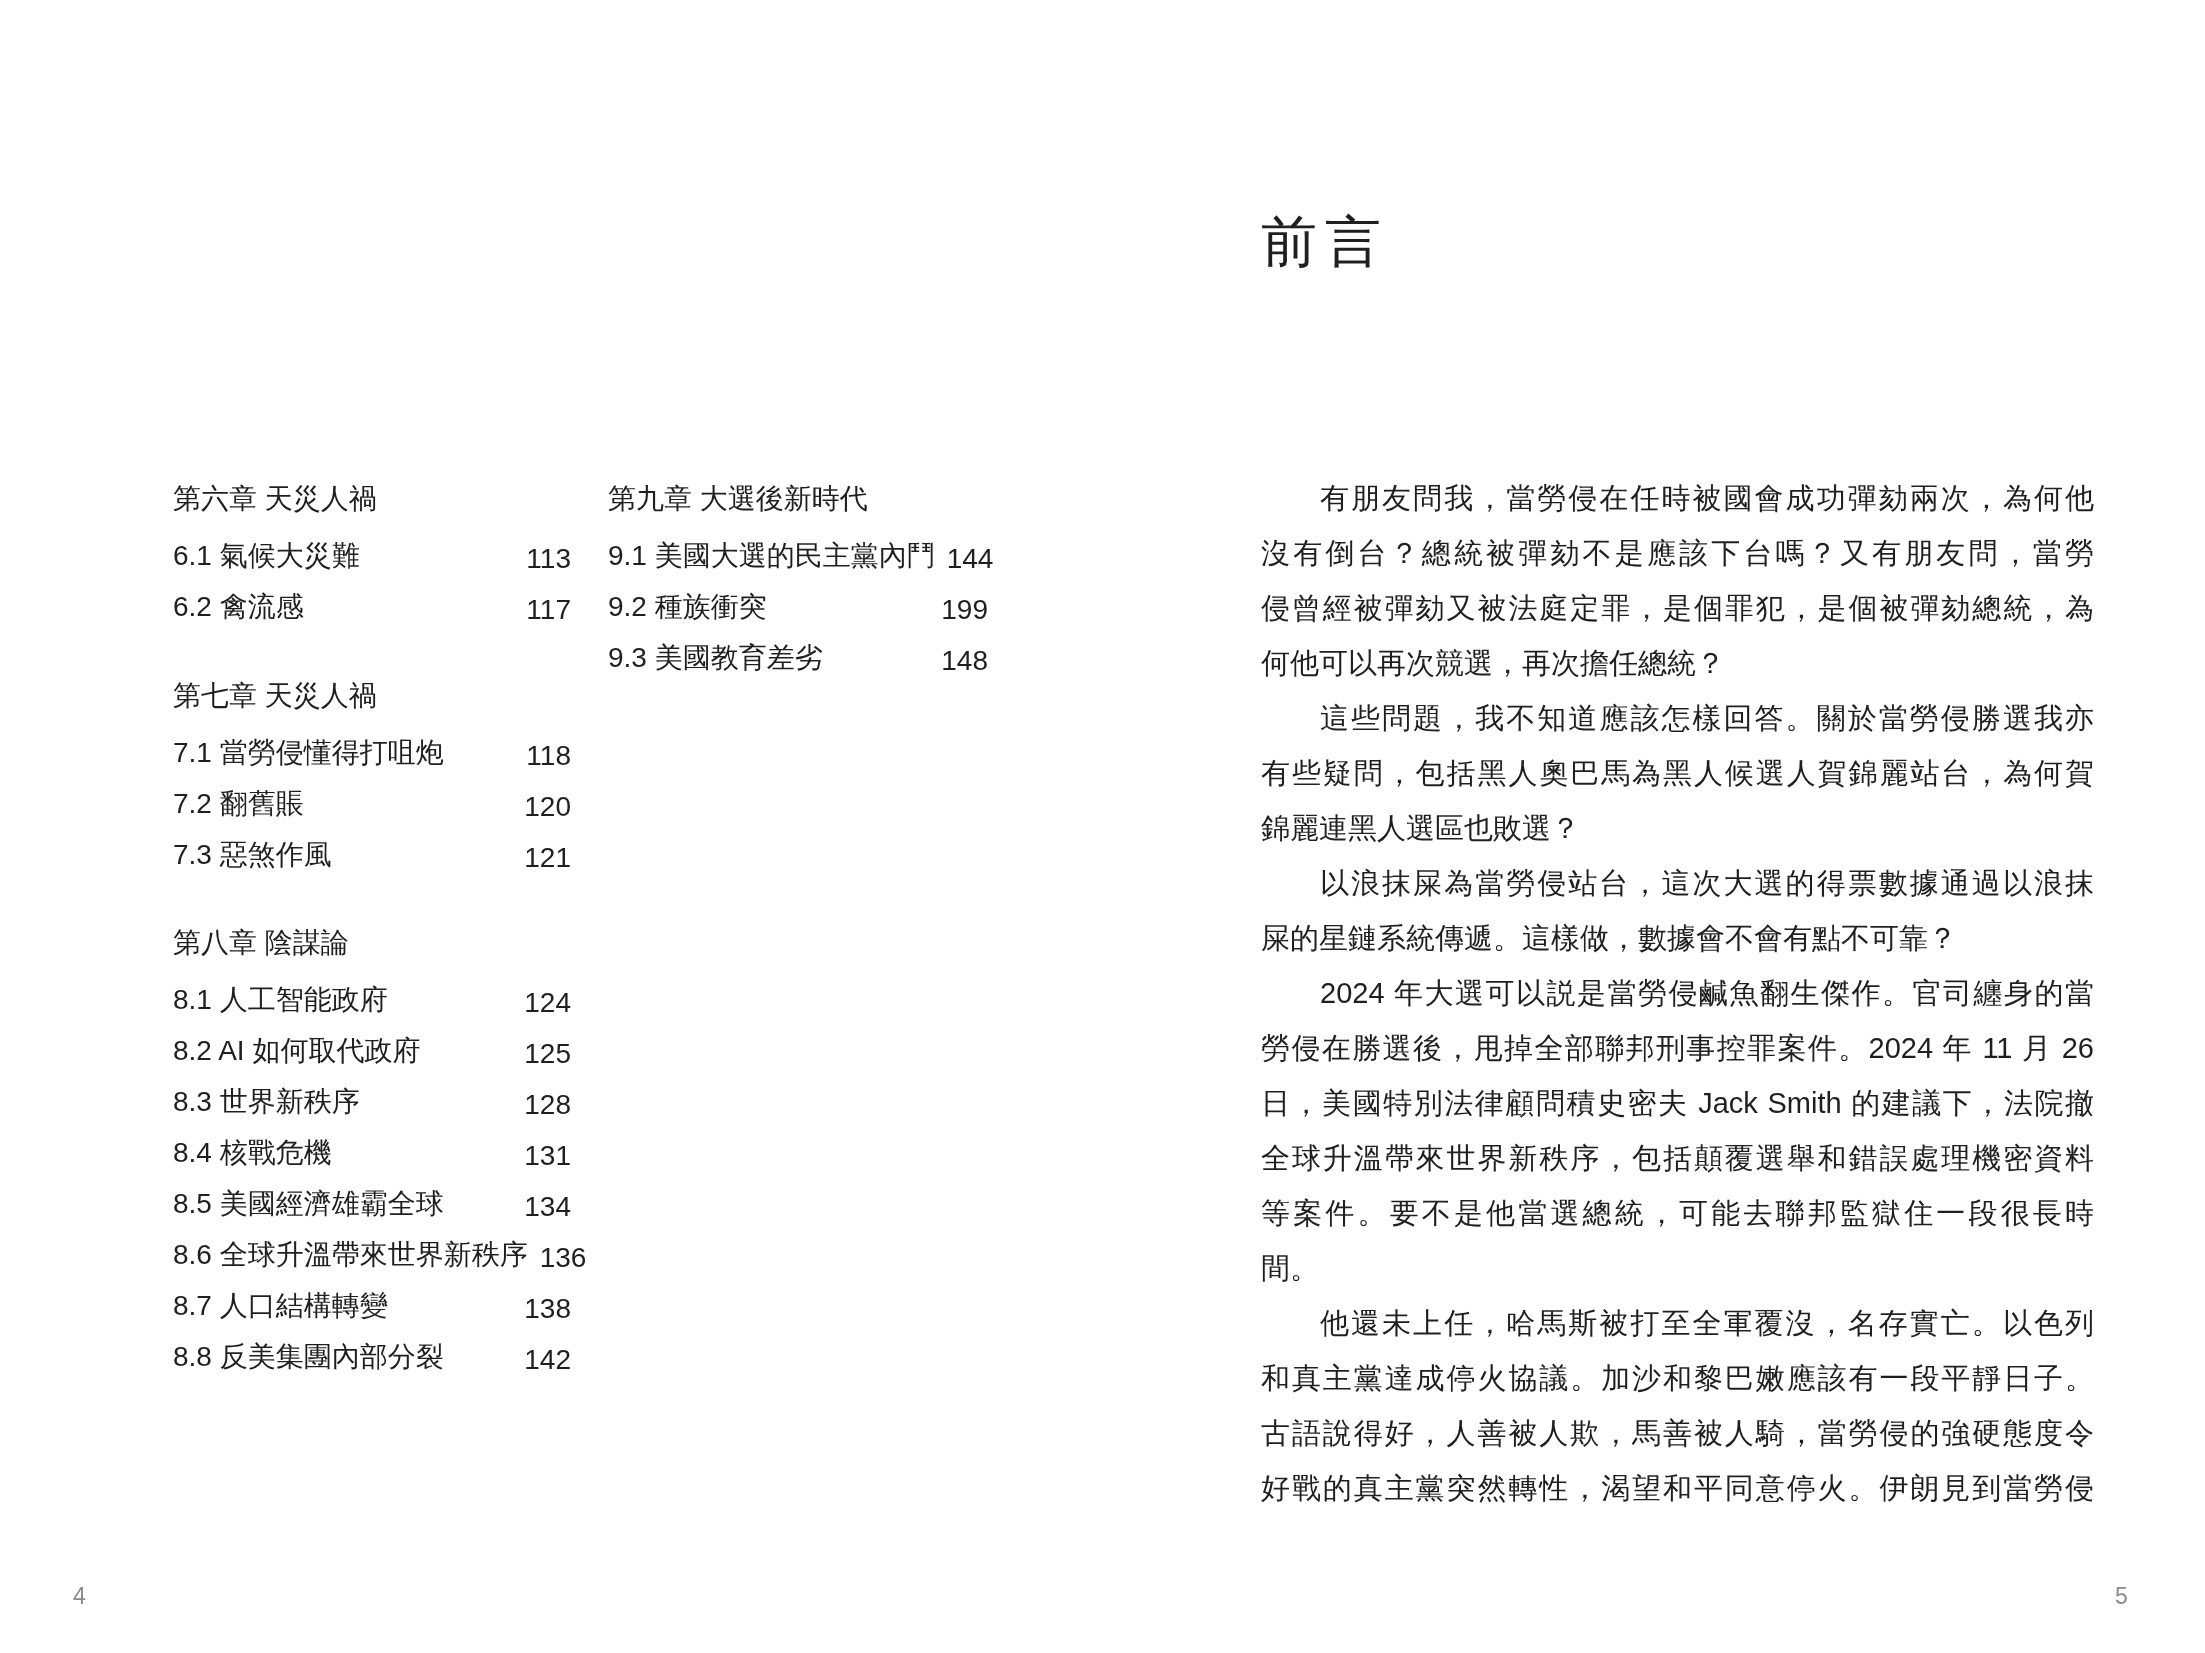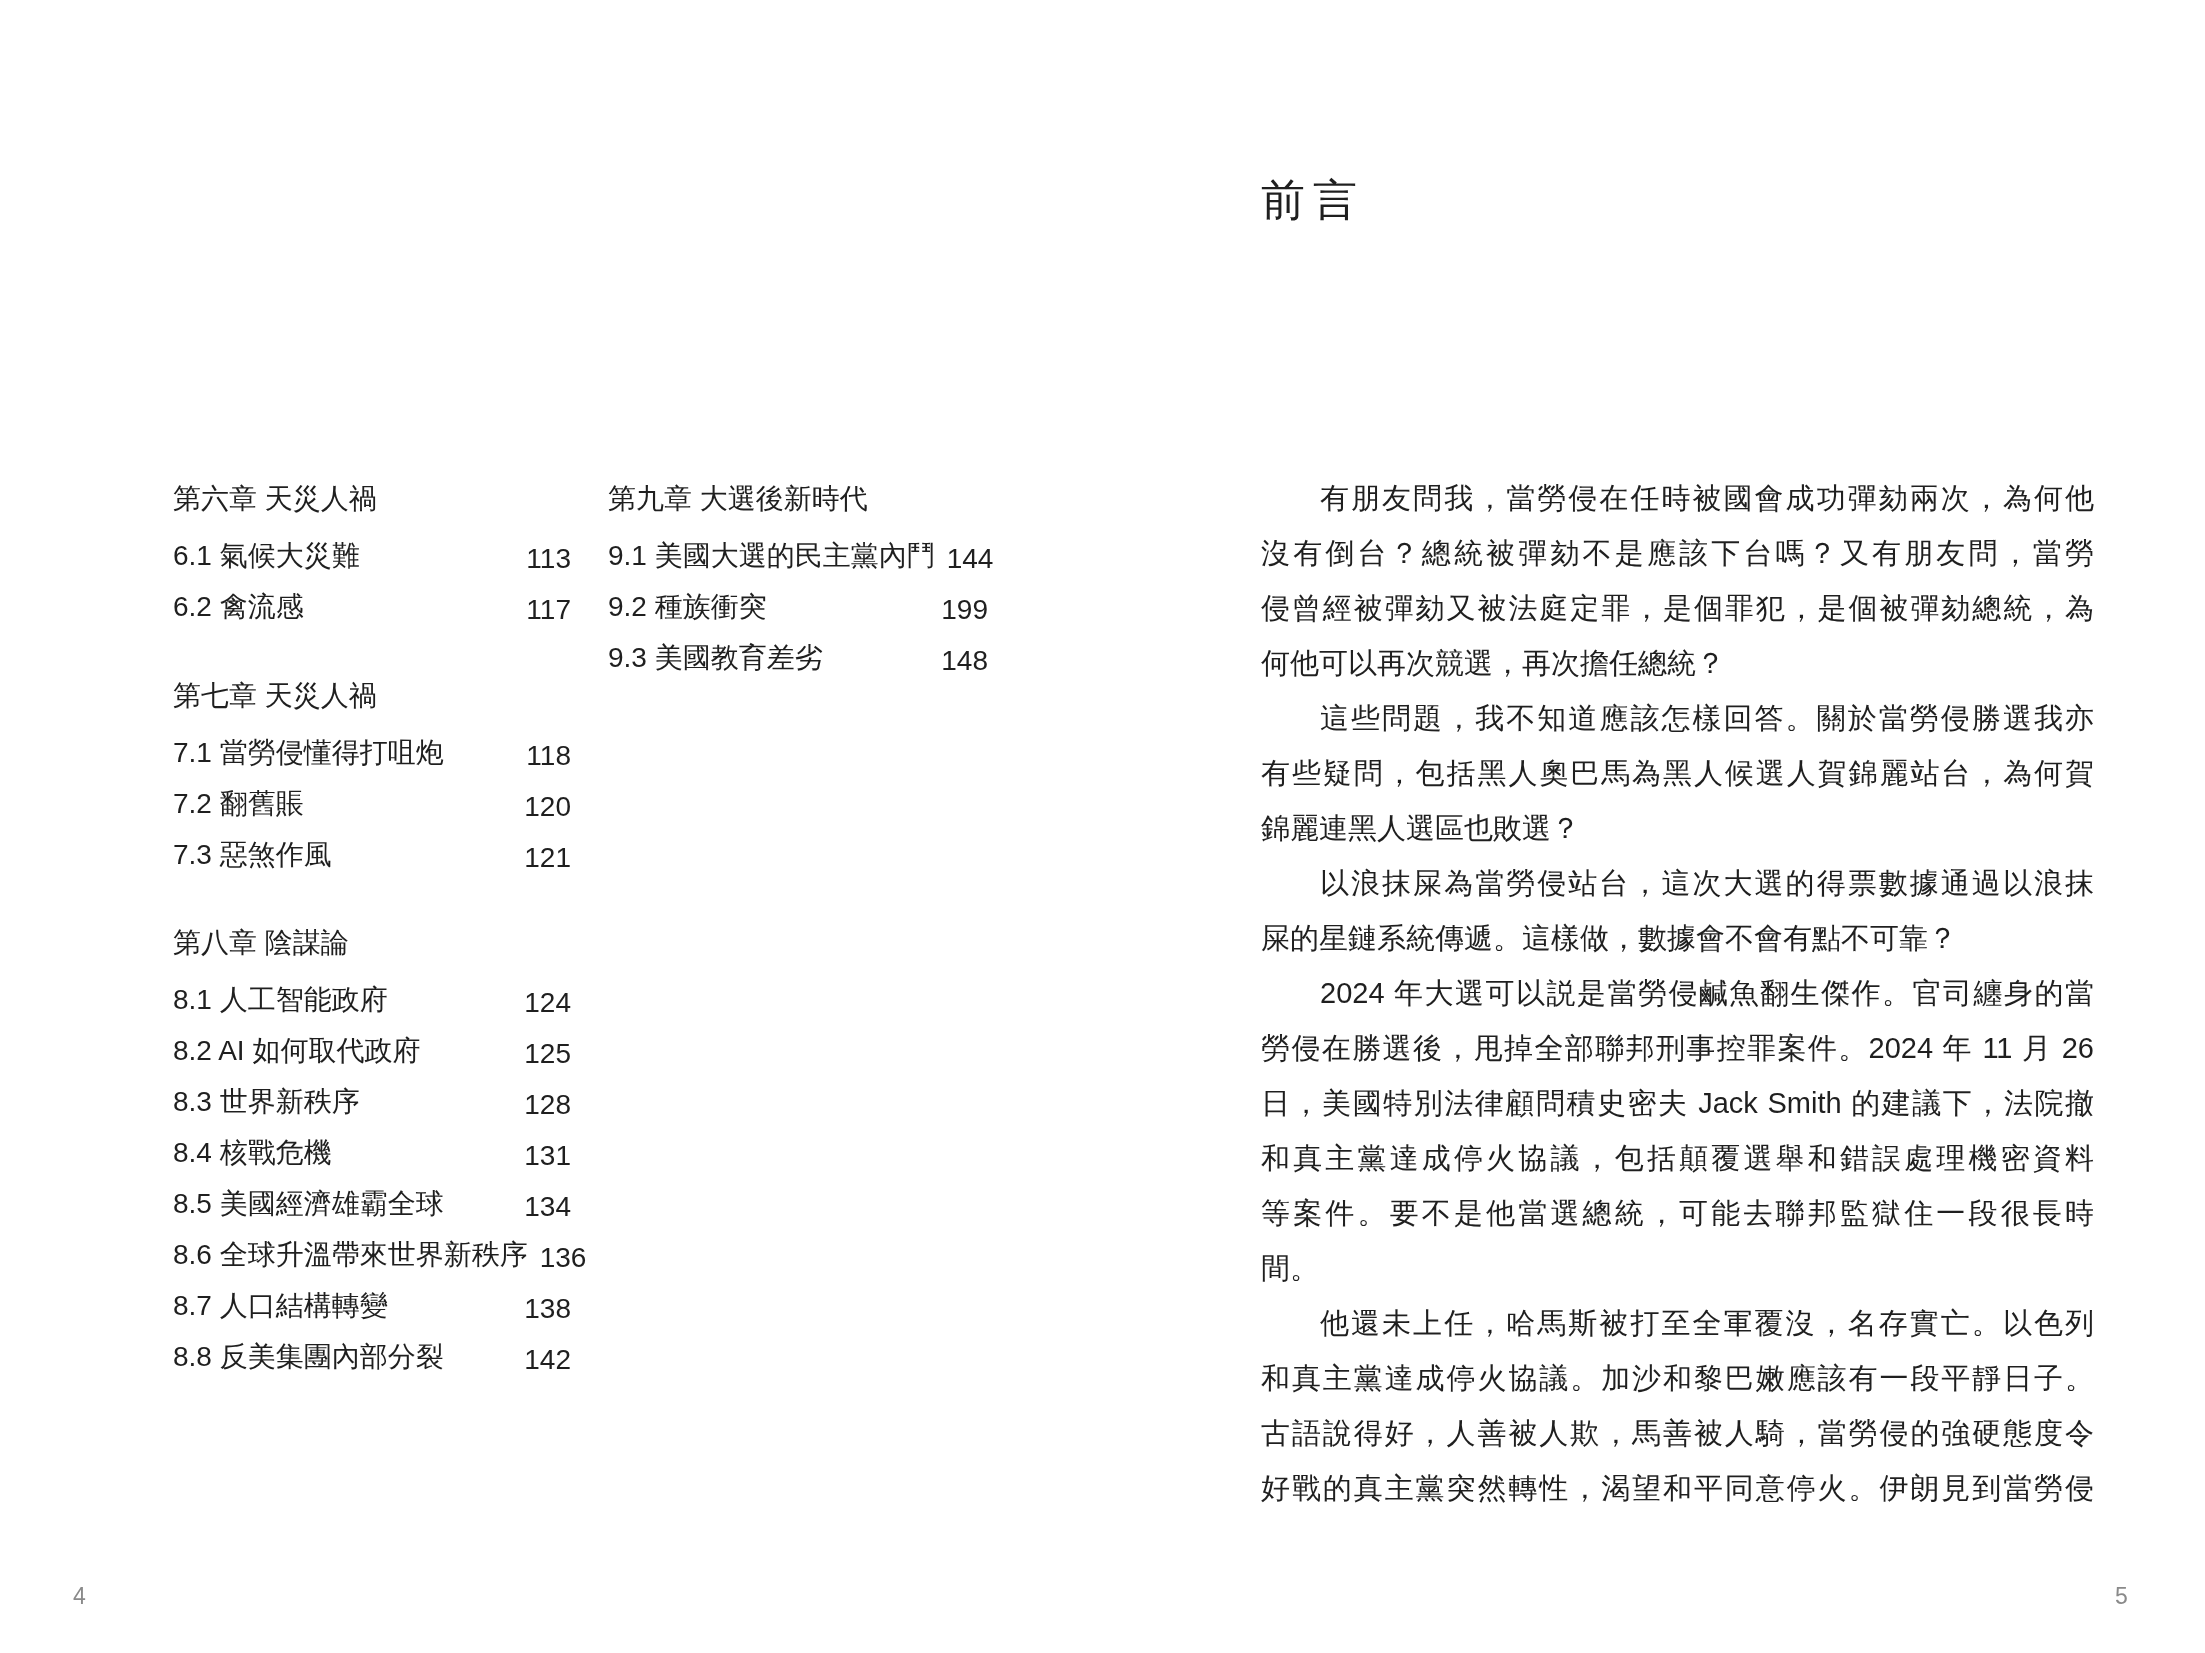--- a/index.html
+++ b/index.html
@@ -34,22 +34,22 @@
     align-items: flex-end;
     height: 51px;
     white-space: nowrap;
   }
   .toc-row .toc-label { flex: 0 1 auto; }
   .toc-row .toc-page  { flex: 0 0 auto; text-align: right; padding-left: 12px; }
 
   
   .preface-title {
     position: absolute;
-    left: 1261px; top: 174px;
-    font-size: 44px;
+    left: 1261px; top: 208px;
+    font-size: 56px;
     letter-spacing: 8px;
     line-height: 1.2;
     font-weight: 400;
     white-space: nowrap;
   }
   .body-lines {
     position: absolute;
     left: 1261px; top: 471px;
     width: 833px;
     font-size: 29px;
@@ -171,21 +171,21 @@
       <div class="body-line fill">侵曾經被彈劾又被法庭定罪，是個罪犯，是個被彈劾總統，為</div>
       <div class="body-line">何他可以再次競選，再次擔任總統？</div>
       <div class="body-line fill indent">這些問題，我不知道應該怎樣回答。關於當勞侵勝選我亦</div>
       <div class="body-line fill">有些疑問，包括黑人奧巴馬為黑人候選人賀錦麗站台，為何賀</div>
       <div class="body-line">錦麗連黑人選區也敗選？</div>
       <div class="body-line fill indent">以浪抹屎為當勞侵站台，這次大選的得票數據通過以浪抹</div>
       <div class="body-line">屎的星鏈系統傳遞。這樣做，數據會不會有點不可靠？</div>
       <div class="body-line fill indent">2024 年大選可以説是當勞侵鹹魚翻生傑作。官司纏身的當</div>
       <div class="body-line fill">勞侵在勝選後，甩掉全部聯邦刑事控罪案件。2024 年 11 月 26</div>
       <div class="body-line fill">日，美國特別法律顧問積史密夫 Jack Smith 的建議下，法院撤</div>
-      <div class="body-line fill">和真主黨達成停火協議，包括顛覆選舉和錯誤處理機密資料</div>
+      <div class="body-line fill">全球升溫帶來世界新秩序，包括顛覆選舉和錯誤處理機密資料</div>
       <div class="body-line fill">等案件。要不是他當選總統，可能去聯邦監獄住一段很長時</div>
       <div class="body-line">間。</div>
       <div class="body-line fill indent">他還未上任，哈馬斯被打至全軍覆沒，名存實亡。以色列</div>
       <div class="body-line fill">和真主黨達成停火協議。加沙和黎巴嫩應該有一段平靜日子。</div>
       <div class="body-line fill">古語說得好，人善被人欺，馬善被人騎，當勞侵的強硬態度令</div>
       <div class="body-line fill">好戰的真主黨突然轉性，渴望和平同意停火。伊朗見到當勞侵</div>
     </div>
 
   <div class="folio folio-left">4</div>
   <div class="folio folio-right">5</div>

